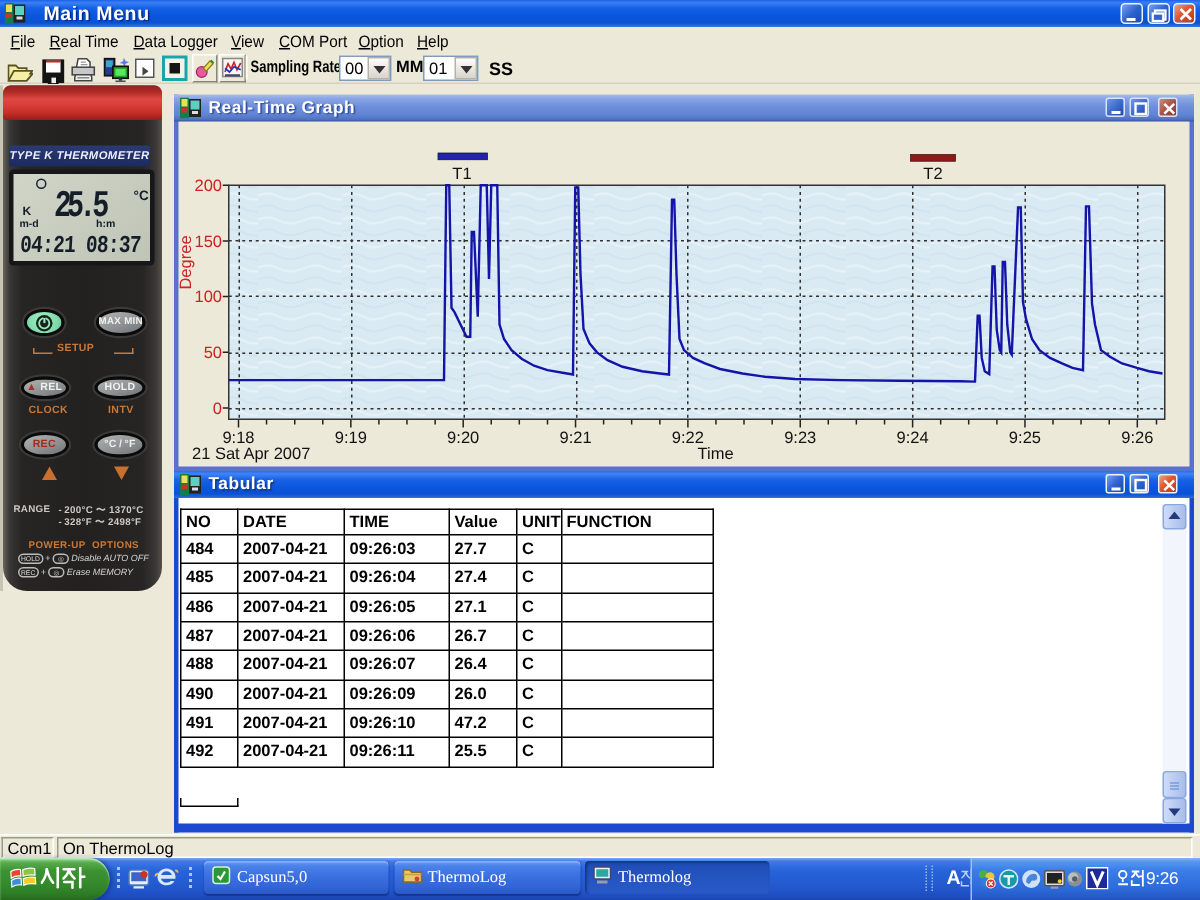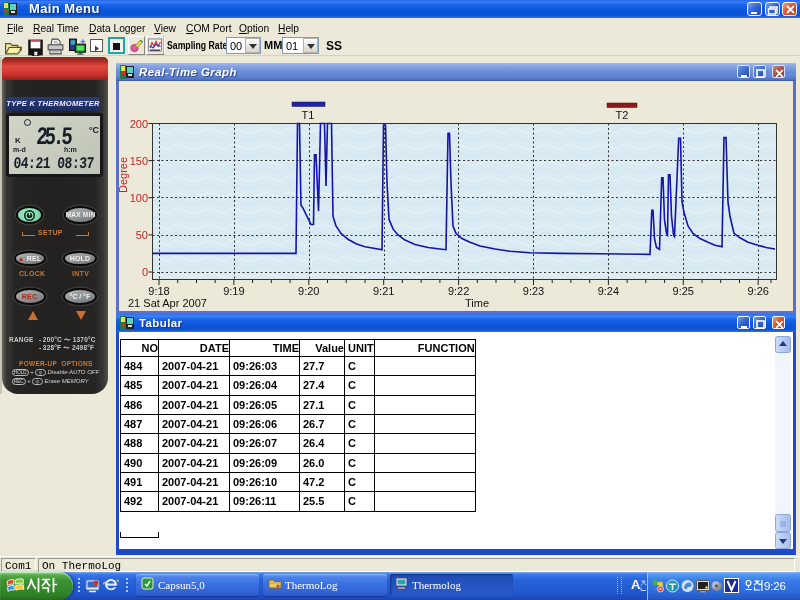--- a/index.html
+++ b/index.html
@@ -44,28 +44,28 @@
 .childcap { background:linear-gradient(to bottom,#a8bcec 0%,#8aa5e4 15%,#6d8fda 45%,#6184d4 75%,#5072c0 92%,#36519e 100%); }
 .mdibtn { top:2px; width:13px; height:13px; border-radius:2px; border:1px solid #d8e2f8;
   background:linear-gradient(135deg,#6f96e8 0%,#3a68cc 55%,#27479e 100%); }
 .mdiclose { background:linear-gradient(135deg,#cc8876 0%,#a84f42 55%,#8c3a30 100%); }
 .childcap.active { background:linear-gradient(to bottom,#2a6ae8 0%,#3f85f6 10%,#1a62e6 32%,#0b57de 60%,#0a52d4 85%,#2563d6 95%,#3a72dc 100%); }
 .mdibtn.mact { border-color:#eef2fb; background:linear-gradient(135deg,#7ba1ef 0%,#2f63d0 50%,#1c49ae 100%); }
 .mdibtn.mact.mdiclose { background:linear-gradient(135deg,#f0a088 0%,#dd5630 45%,#bc3a14 100%); }
 
 #dgrid { border-collapse:collapse; font-size:11px; font-weight:bold; color:#000; table-layout:fixed; }
 #dgrid td { border:1px solid #000; height:19.33px; padding:0 0 0 3px; vertical-align:middle; overflow:hidden; white-space:nowrap; }
-#dgrid tr.hdr td { height:17px;text-align:right; }
+#dgrid tr.hdr td { height:17px; }
 .sbtn { position:absolute; left:0; width:16px; height:17px; background:linear-gradient(to right,#cfdcf8,#bccdf2 45%,#a8bdea);
   border:1px solid #89a8e0; border-radius:2.5px; }
 .sbtn svg { position:absolute; left:0; top:0; }
 
 
 #statusbar { left:0; top:556px; width:800px; height:16px; background:#ece9d8; border-top:1px solid #fff; font-size:11px; }
-.spanel { position:absolute; top:1px; height:14px; border:1px solid; border-color:#9d9a89 #fff #fff #9d9a89; padding:1px 3px;font-family:Liberation Mono, monospace; }
+.spanel { position:absolute; top:1px; height:14px; border:1px solid; border-color:#9d9a89 #fff #fff #9d9a89; padding:1px 3px; }
 
 
 #taskbar { left:0; top:572px; width:800px; height:28px;
   background:linear-gradient(to bottom,#7ca8ef 0%,#3d79e8 8%,#2763da 30%,#2258cd 70%,#1d4dc0 92%,#1c45ad 100%); }
 .grip { top:6px; width:2px; height:15px; background:repeating-linear-gradient(to bottom,#a8c8f8 0 2px,rgba(0,0,0,0) 2px 4px); }
 .taskbtn { top:2px; height:22px; border-radius:3px; background:linear-gradient(to bottom,#71a0f2 0%,#4a82ea 15%,#3a70e0 45%,#3264d6 80%,#2a58c6 100%); box-shadow:inset 0 1px 0 #8cb2f4, 0 1px 1px #16348c; color:#fff; font-size:11px;font-family:Liberation Serif, serif; }
 .taskbtn span { position:absolute; left:22px; top:5px; white-space:nowrap; }
 .taskbtn.pressed { background:linear-gradient(to bottom,#1e4cb4 0%,#2454c0 50%,#2a5ac8 100%); box-shadow:inset 1px 1px 2px #12307e; }
 </style>
 </head>
@@ -217,21 +217,21 @@
 <div id="graphwin" class="abs" style="left:116px; top:63px; width:680px; height:251px; border:3px solid #5a70cc; border-top:none; background:#ece9d8;">
   <div class="abs childcap" style="left:-3px; top:0; width:680px; height:18px;">
     <svg class="abs" style="left:4px; top:2px;" width="14" height="14" viewBox="0 0 14 14">
         <rect x="0" y="0" width="6" height="14" fill="#1a7a4a"></rect>
         <rect x="1" y="1" width="4" height="5" fill="#e8e055"></rect>
         <rect x="1" y="7" width="4" height="3" fill="#cc3322"></rect>
         <rect x="6" y="1" width="8" height="12" fill="#222"></rect>
         <rect x="7" y="2" width="6" height="6" fill="#5ad0c0"></rect>
         <rect x="8" y="9" width="4" height="2" fill="#ddd"></rect>
       </svg>
-    <div class="abs" style="left:23px; top:2.5px; font-size:11.5px; font-weight:bold; color:#fff; letter-spacing:0.4px; text-shadow:1px 1px 1px #2a4590;font-style:italic;">Real-Time Graph</div>
+    <div class="abs" style="left:23px; top:2.5px; font-size:11.5px; font-weight:bold; color:#fff; letter-spacing:0.4px; text-shadow:1px 1px 1px #2a4590;">Real-Time Graph</div>
     <div class="abs mdibtn" style="left:621px;"><svg width="13" height="13">
           <rect x="3" y="8" width="6" height="2" fill="#fff"></rect>
         </svg></div>
     <div class="abs mdibtn" style="left:637px;"><svg width="13" height="13">
           <rect x="3" y="3" width="7" height="7" fill="none" stroke="#fff" stroke-width="1.6"></rect>
         </svg></div>
     <div class="abs mdibtn mdiclose" style="left:655.5px;"><svg width="13" height="13">
           <path d="M3.2 3.2 L9.8 9.8 M9.8 3.2 L3.2 9.8" stroke="#fff" stroke-width="1.7"></path>
         </svg></div>
   </div>

